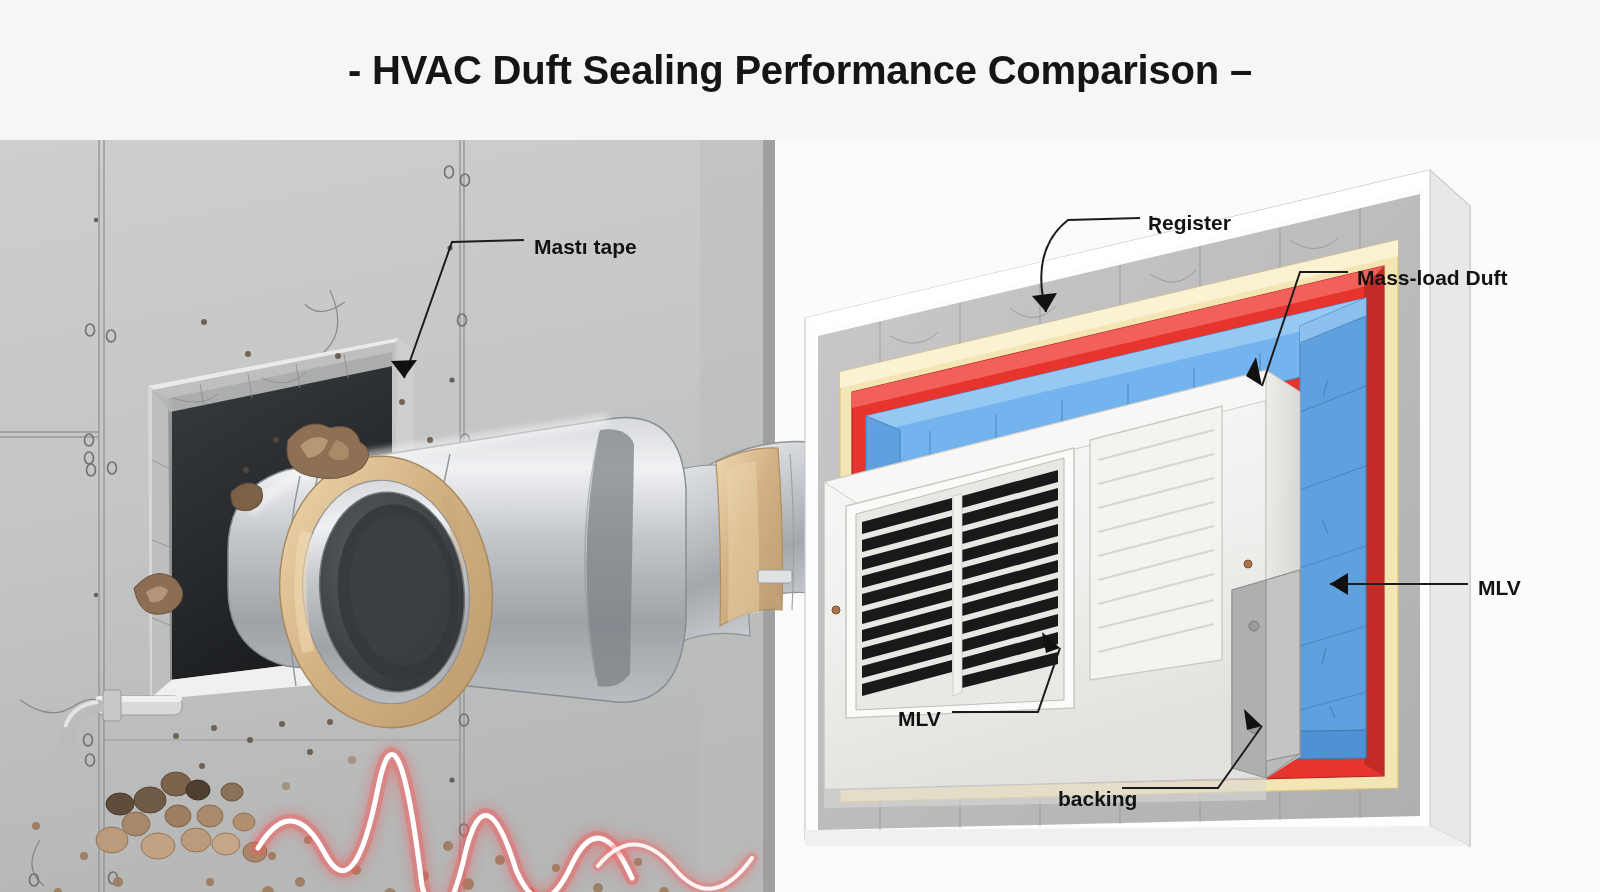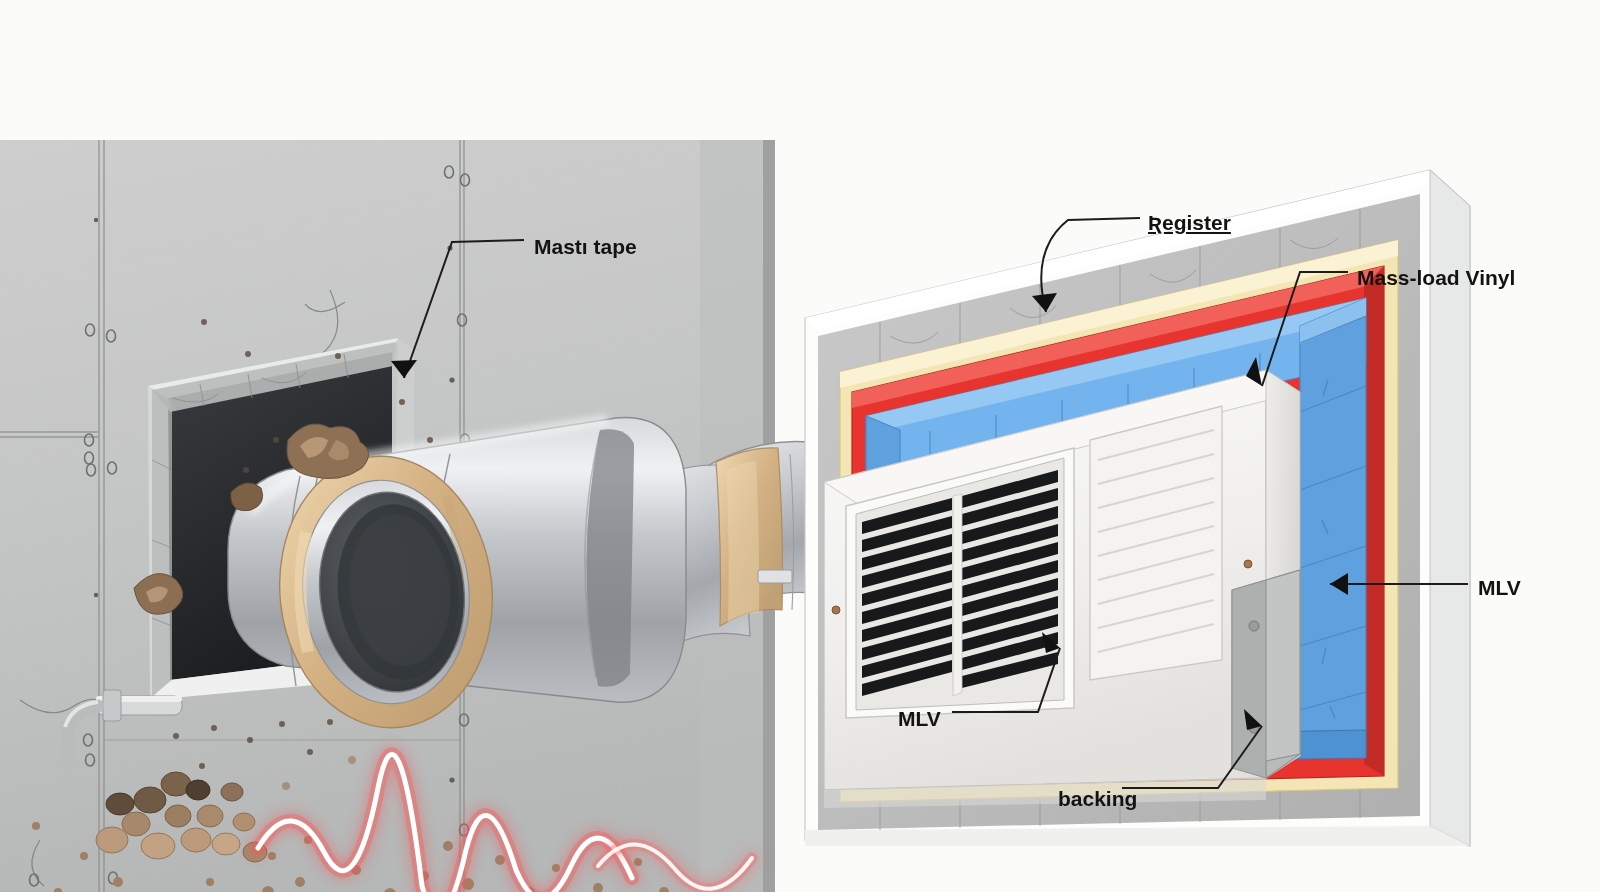--- a/index.html
+++ b/index.html
@@ -19,20 +19,23 @@
 
   
   .callout{position:absolute;font-size:21px;font-weight:700;color:#131313;
            white-space:nowrap;line-height:1;}
 </style>
 </head>
 <body>
 
 <div id="stage">
 
+  <div id="header">
+    <div id="title">- HVAC Duft Sealing Performance Comparison –</div>
+  </div>
 
   <div id="illo">
     <svg id="svgroot" viewBox="0 0 1600 752" xmlns="http://www.w3.org/2000/svg">
       <defs>
 
         <linearGradient id="gMetalBody" x1="0" y1="0" x2="0" y2="1">
           <stop offset="0" stop-color="#d7d9dc"></stop>
           <stop offset="0.18" stop-color="#f0f1f3"></stop>
           <stop offset="0.42" stop-color="#c3c6ca"></stop>
           <stop offset="0.72" stop-color="#9fa3a8"></stop>
@@ -507,23 +510,23 @@
         <path d="M1046 172 l-14 -16 l25 -3 z"></path>
         <path d="M1262 246 l-16 -10 l10 -19 z"></path>
         <path d="M1330 444 l18 -11 l0 22 z"></path>
         <path d="M1060 508 l-14 5 l-4 -21 z"></path>
         <path d="M1262 586 l-15 4 l-3 -21 z"></path>
       </g>
     </svg>
 
     <div class="callout" style="left:534px;top:96px;text-align:right;">Mastı tape</div>
 
-    <div class="callout" style="left:1148px;top:72px;text-decoration:underline;">Ʀegister</div>
-
-    <div class="callout" style="left:1357px;top:127px;">Mass-load Vinyl</div>
+    <div class="callout" style="left:1148px;top:72px;">Ʀegister</div>
+
+    <div class="callout" style="left:1357px;top:127px;">Mass-load Duft</div>
 
     <div class="callout" style="left:1478px;top:437px;">MLV</div>
 
     <div class="callout" style="left:898px;top:568px;">MLV</div>
 
     <div class="callout" style="left:1058px;top:648px;">backing</div>
   </div>
 </div>
 
 </body></html>

